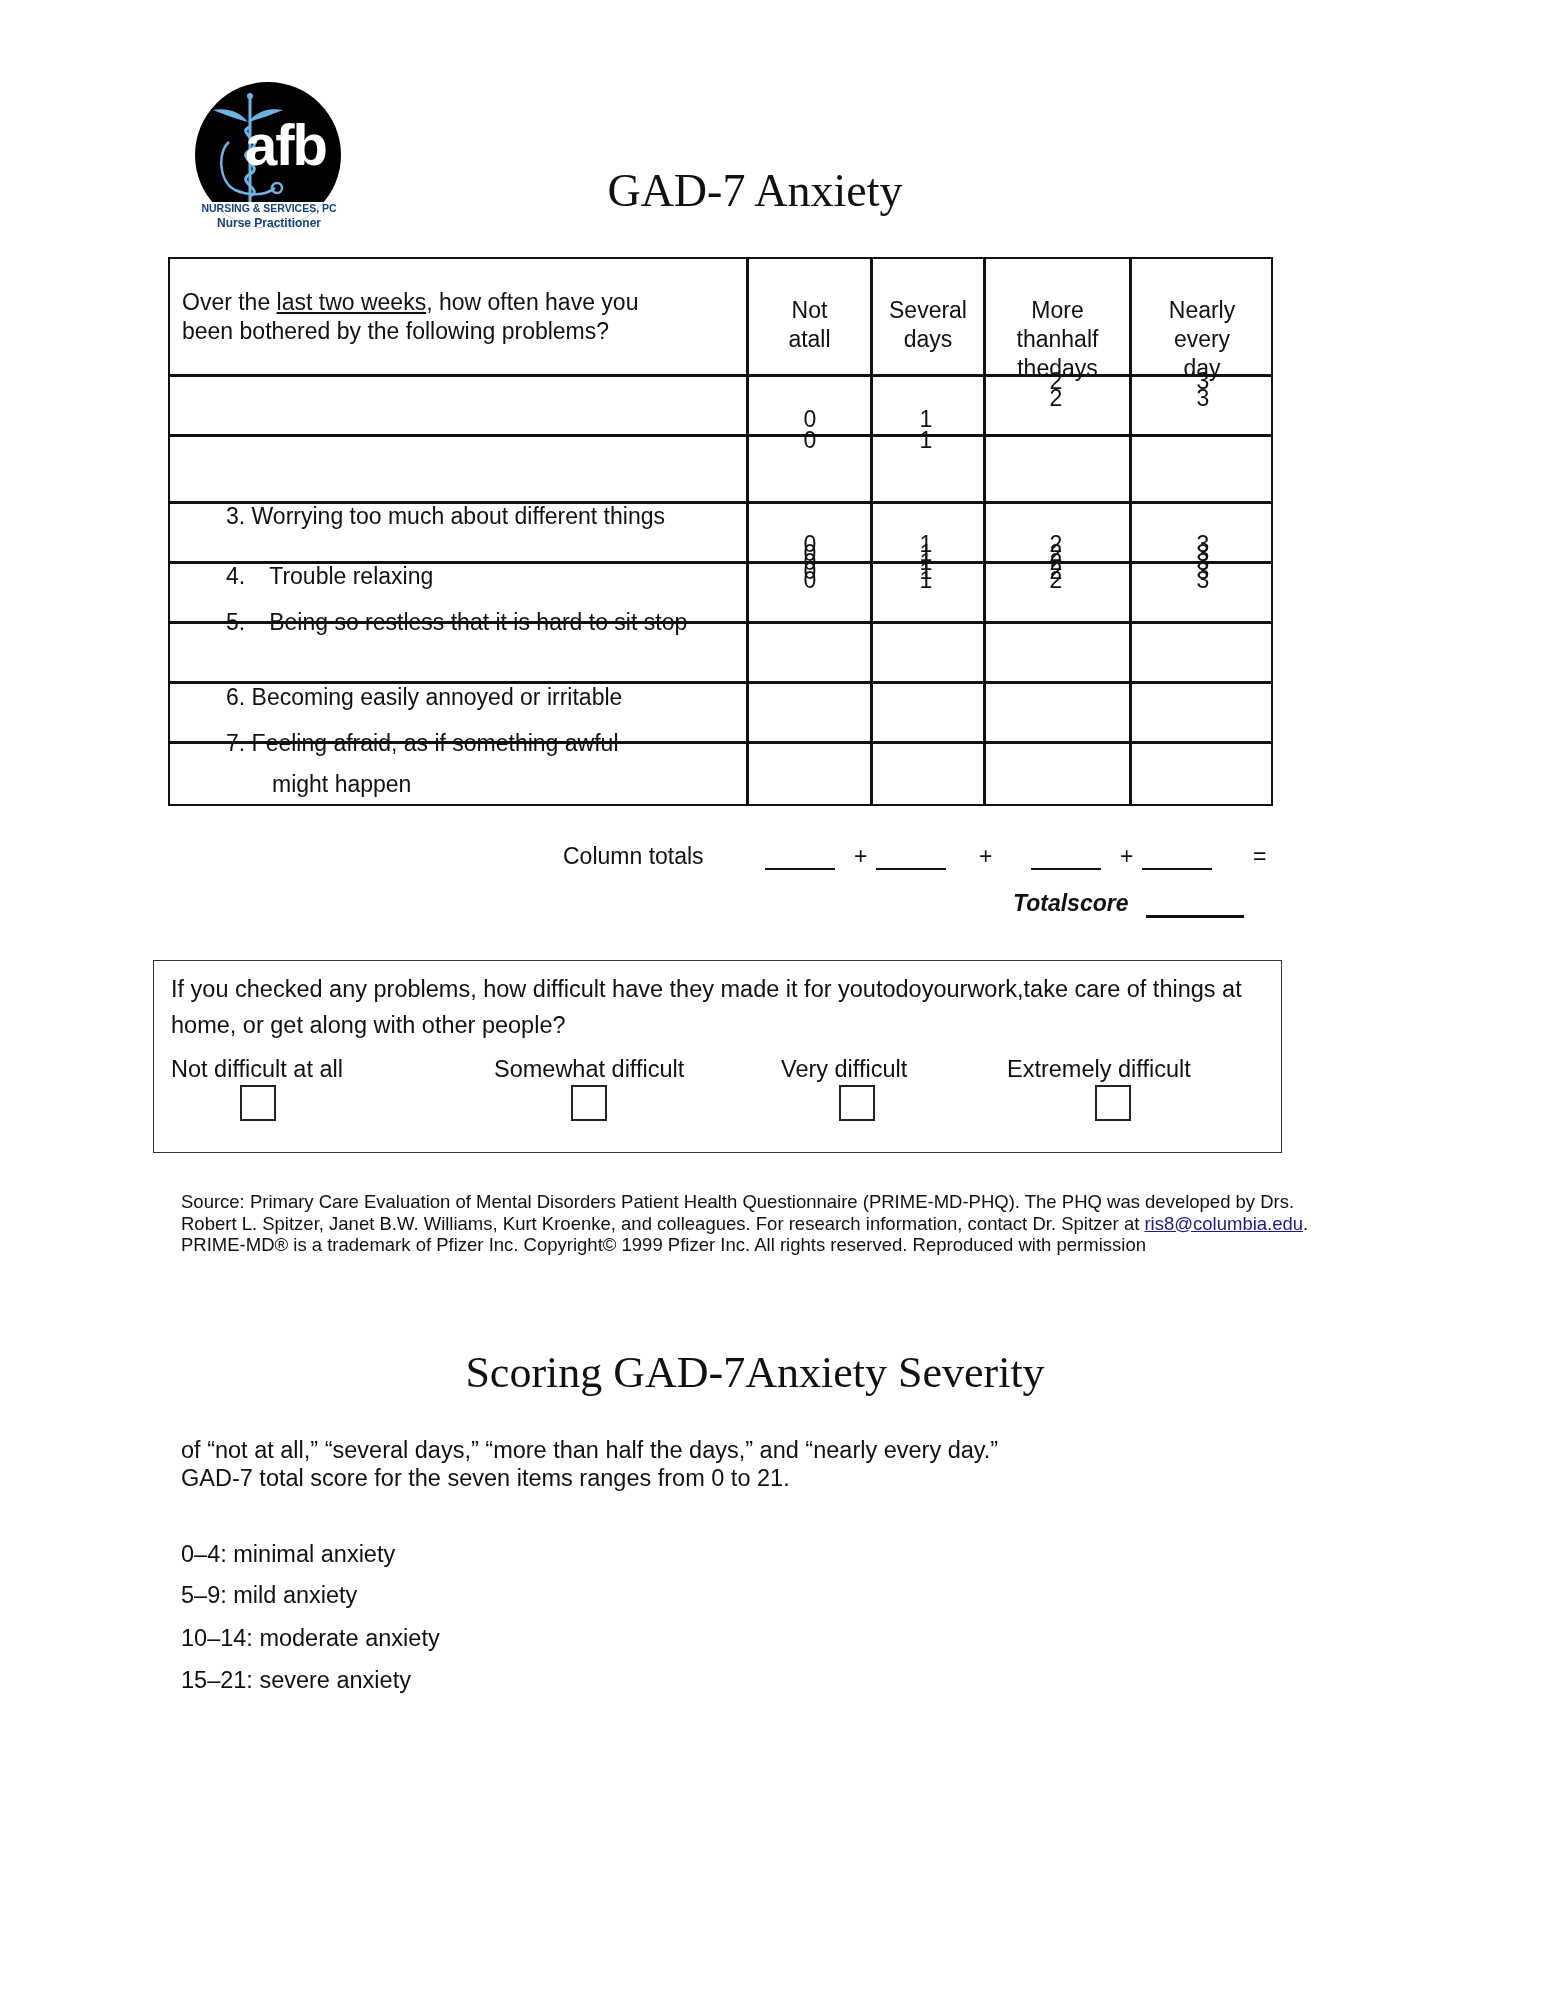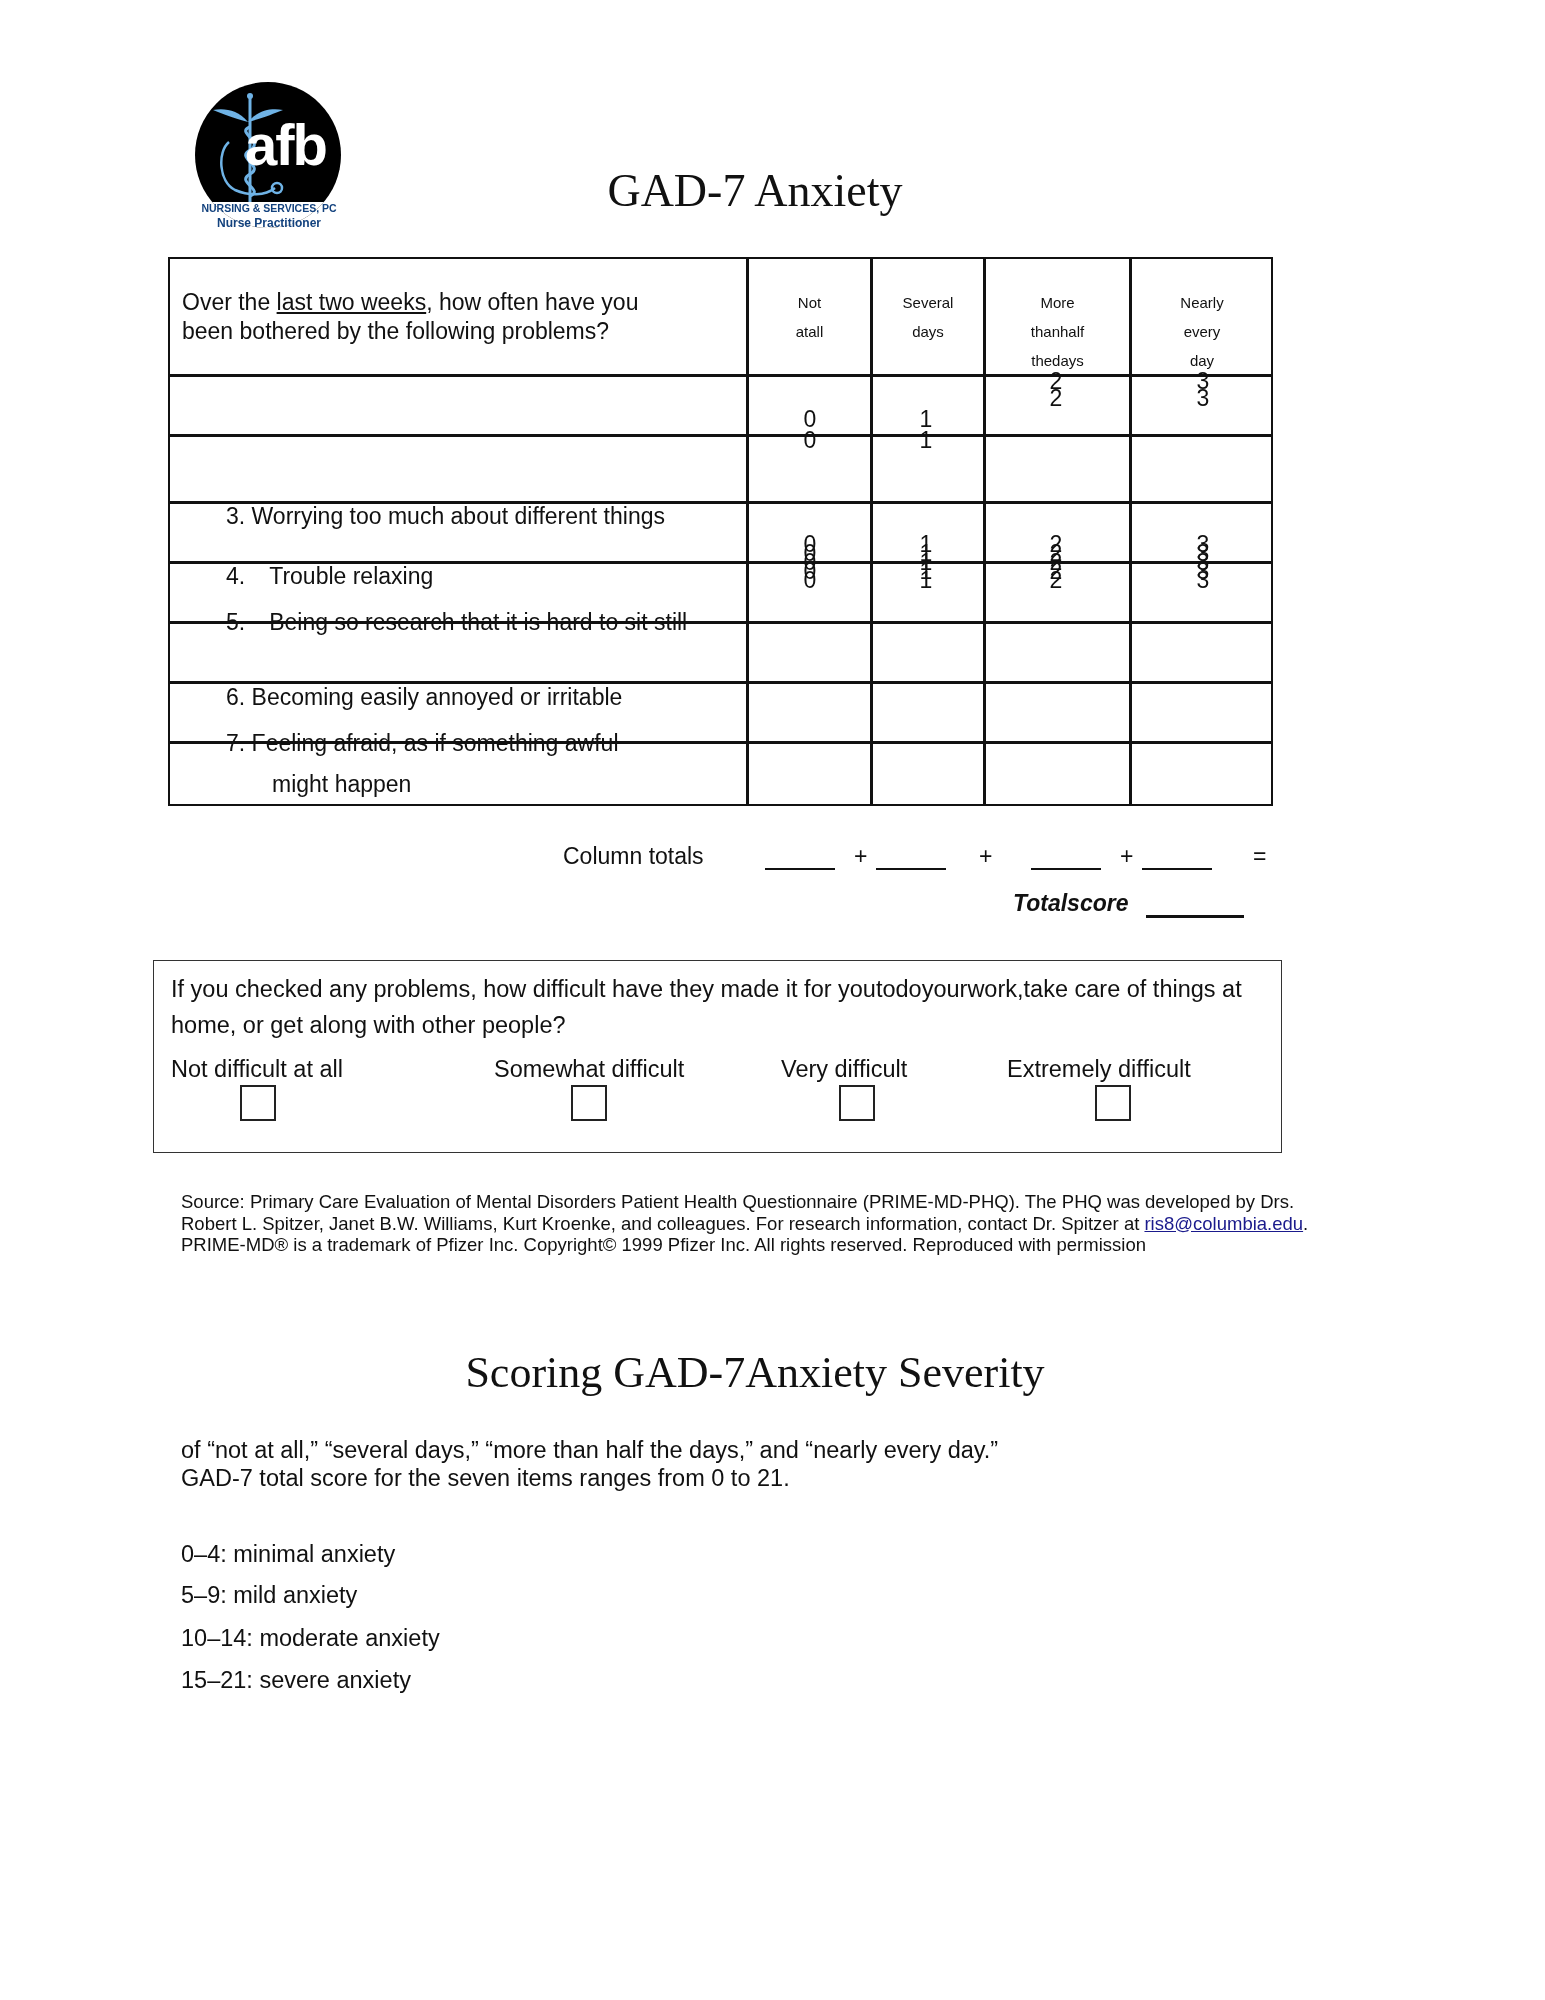--- a/index.html
+++ b/index.html
@@ -20,21 +20,21 @@
                  font-weight:bold; color:#13427e; white-space:nowrap; }
   #logo .line2 { position:absolute; left:0; top:134px; width:150px; text-align:center; font-size:12px;
                  font-weight:bold; color:#13427e; }
 
   #title { left:0; width:1510px; top:168px; text-align:center; font-size:46px; line-height:1; }
 
   
   #gad-table { left:168px; top:257px; width:1105px; height:549px; border:2.5px solid #111; box-sizing:border-box; }
   .vline { position:absolute; top:0; bottom:0; width:2.5px; background:#111; }
   .hline { position:absolute; left:0; right:0; height:2.5px; background:#111; }
-  .hdr { position:absolute; font-size:15px; line-height:29px; text-align:center; }
+  .hdr { position:absolute; font-size:23px; line-height:29px; text-align:center;margin-top:8px; }
   .q-text { position:absolute; font-size:23px; line-height:29px; white-space:nowrap; }
   .q-text u { text-decoration:underline; }
   .score { position:absolute; font-size:23px; line-height:21px; text-align:center; width:30px; }
 
   
   .tot { position:absolute; font-size:23px; white-space:nowrap; }
   .blank { position:absolute; height:2px; background:#111; }
 
   
   #diff-box { left:153px; top:960px; width:1129px; height:193px; border:1.5px solid #333; box-sizing:border-box; }
@@ -113,21 +113,21 @@
     <span>day</span>
   </div>
 
   <div class="q-text" style="left:56px;top:243px;">
     <span>3.</span> <span>Worrying too much about different things</span>
   </div>
   <div class="q-text" style="left:56px;top:303px;">
     <span>4.</span><span style="display:inline-block;width:24px"></span><span>Trouble relaxing</span>
   </div>
   <div class="q-text" style="left:56px;top:349px;">
-    <span>5.</span><span style="display:inline-block;width:24px"></span><span>Being so research that it is hard to sit still</span>
+    <span>5.</span><span style="display:inline-block;width:24px"></span><span>Being so restless that it is hard to sit stop</span>
   </div>
   <div class="q-text" style="left:56px;top:424px;">
     <span>6.</span> <span>Becoming easily annoyed or irritable</span>
   </div>
   <div class="q-text" style="left:56px;top:470px;">
     <span>7.</span> <span>Feeling afraid, as if something awful</span>
   </div>
   <div class="q-text" style="left:102px;top:511px;">might happen</div>
 
   <div class="score" style="left:625px;top:150px">0</div>

